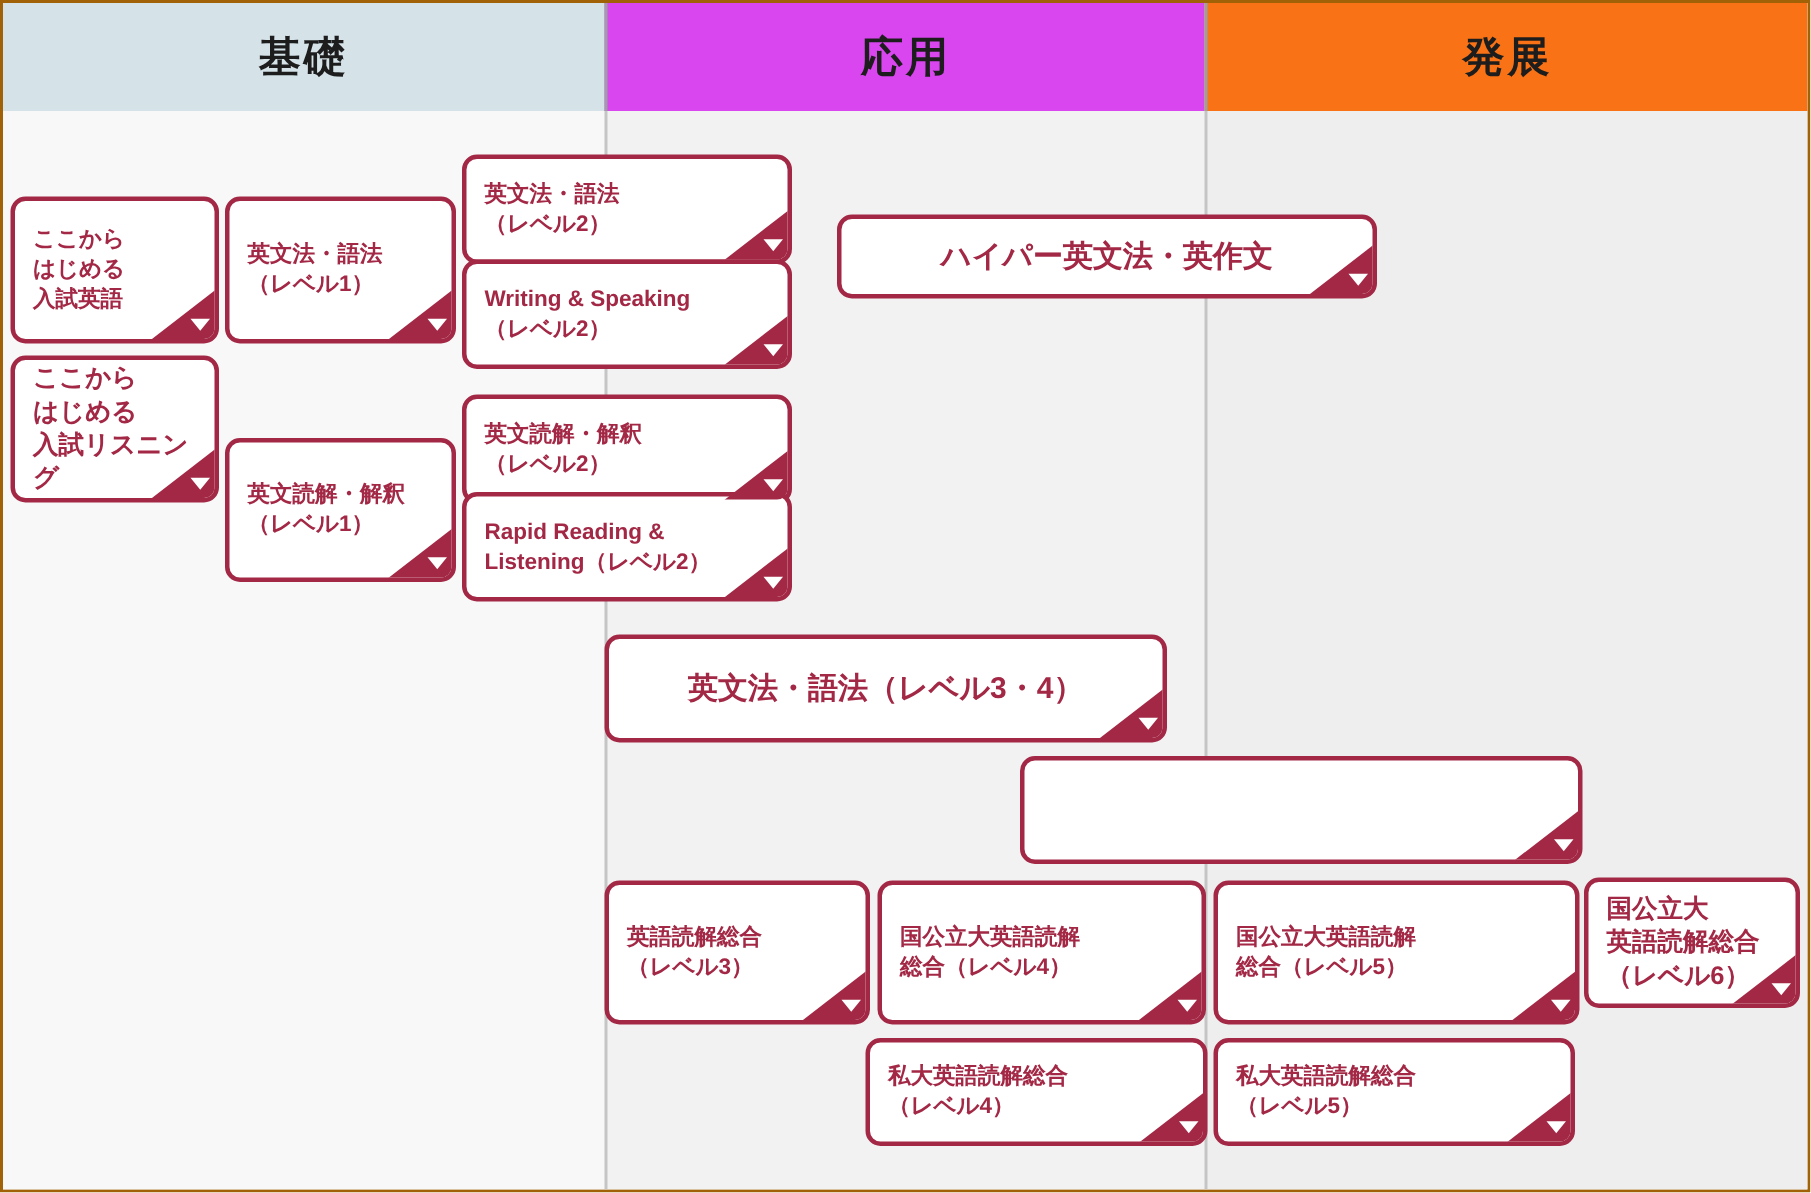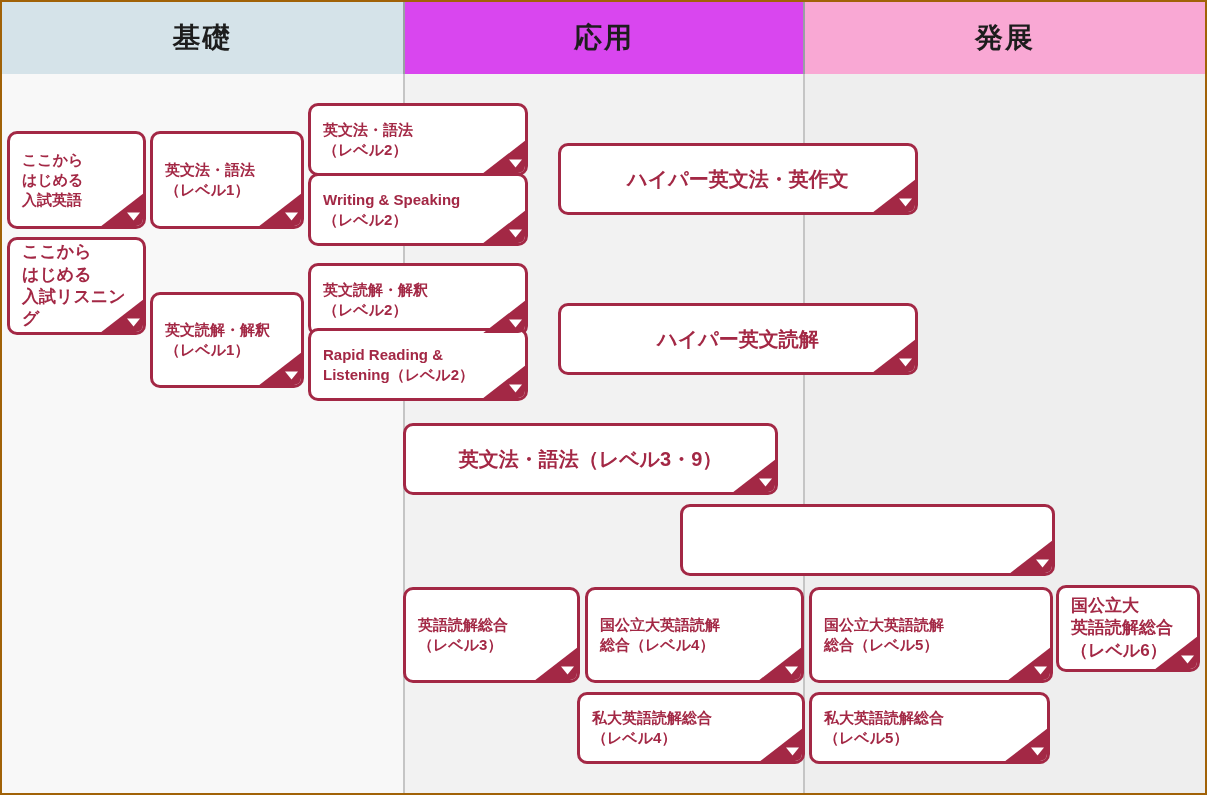--- a/index.html
+++ b/index.html
@@ -14,21 +14,21 @@
   }
 
   
   .header-row { display:flex; height:72px; }
   .header-cell {
     display:flex; align-items:center; justify-content:center;
     font-size:28px; font-weight:bold; color:#1d1d1d; letter-spacing:2px;
   }
   .header-cell.c1 { width:401px; background:#d5e3e9; }
   .header-cell.c2 { width:400px; background:#d946ef; border-left:2px solid #9aa0a3; }
-  .header-cell.c3 { width:402px; background:#f9a8d4; border-left:2px solid #9aa0a3; }
+  .header-cell.c3 { width:402px; background:#f97316; border-left:2px solid #9aa0a3; }
 
   
   .body-area { position:relative; height:719px; }
   .col-bg { position:absolute; top:0; bottom:0; }
   .col-bg.c1 { left:0;   width:401px; background:#f8f8f8; }
   .col-bg.c2 { left:401px; width:400px; background:#f2f2f2; border-left:2px solid #c5c5c5; }
   .col-bg.c3 { left:801px; width:402px; background:#eeeeee; border-left:2px solid #c5c5c5; }
 
   
   .box {
@@ -139,38 +139,31 @@
 
     <div class="box" style="left:306px;top:254px;width:220px;height:73px;align-items:center;">
       <span class="box-label">Rapid Reading &amp;
 Listening（レベル2）</span>
       <svg class="corner" viewBox="0 0 44 34">
           <path d="M44 0 L44 34 L0 34 Z" fill="#a32845"></path>
           <path d="M27 19.5 L40 19.5 L33.5 27.5 Z" fill="#ffffff"></path>
         </svg>
     </div>
 
-    <div class="box center" style="left:556px;top:69px;width:360px;height:72px;">
+    <div class="box center" style="left:556px;top:69px;width:360px;height:56px;">
       <span class="box-label">ハイパー英文法・英作文</span>
       <svg class="corner" viewBox="0 0 44 34">
           <path d="M44 0 L44 34 L0 34 Z" fill="#a32845"></path>
           <path d="M27 19.5 L40 19.5 L33.5 27.5 Z" fill="#ffffff"></path>
         </svg>
     </div>
 
-    <div class="box center" style="left:556px;top:229px;width:360px;height:72px;">
-      <span class="box-label">ハイパー英文読解</span>
-      <svg class="corner" viewBox="0 0 44 34">
-          <path d="M44 0 L44 34 L0 34 Z" fill="#a32845"></path>
-          <path d="M27 19.5 L40 19.5 L33.5 27.5 Z" fill="#ffffff"></path>
-        </svg>
-    </div>
 
     <div class="box center" style="left:401px;top:349px;width:375px;height:72px;">
-      <span class="box-label">英文法・語法（レベル3・9）</span>
+      <span class="box-label">英文法・語法（レベル3・4）</span>
       <svg class="corner" viewBox="0 0 44 34">
           <path d="M44 0 L44 34 L0 34 Z" fill="#a32845"></path>
           <path d="M27 19.5 L40 19.5 L33.5 27.5 Z" fill="#ffffff"></path>
         </svg>
     </div>
 
     <div class="box center" style="left:678px;top:430px;width:375px;height:72px;">
       <svg class="corner" viewBox="0 0 44 34">
           <path d="M44 0 L44 34 L0 34 Z" fill="#a32845"></path>
           <path d="M27 19.5 L40 19.5 L33.5 27.5 Z" fill="#ffffff"></path>

